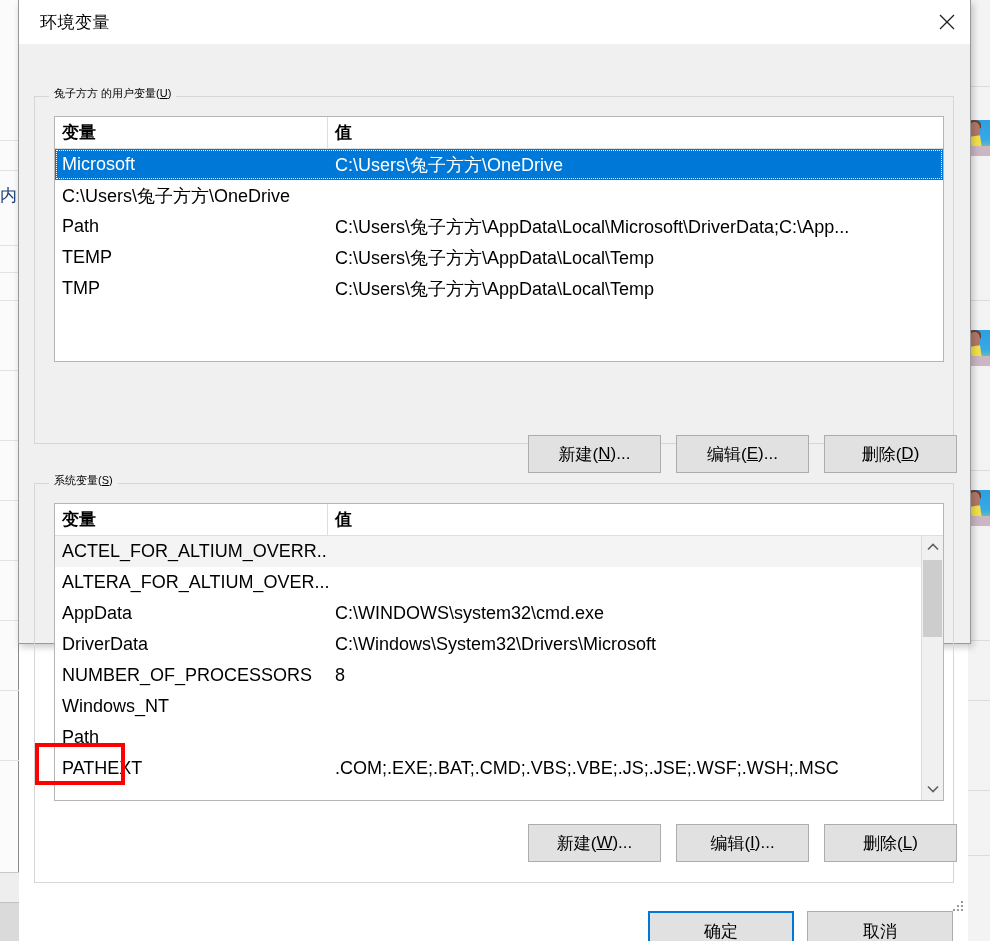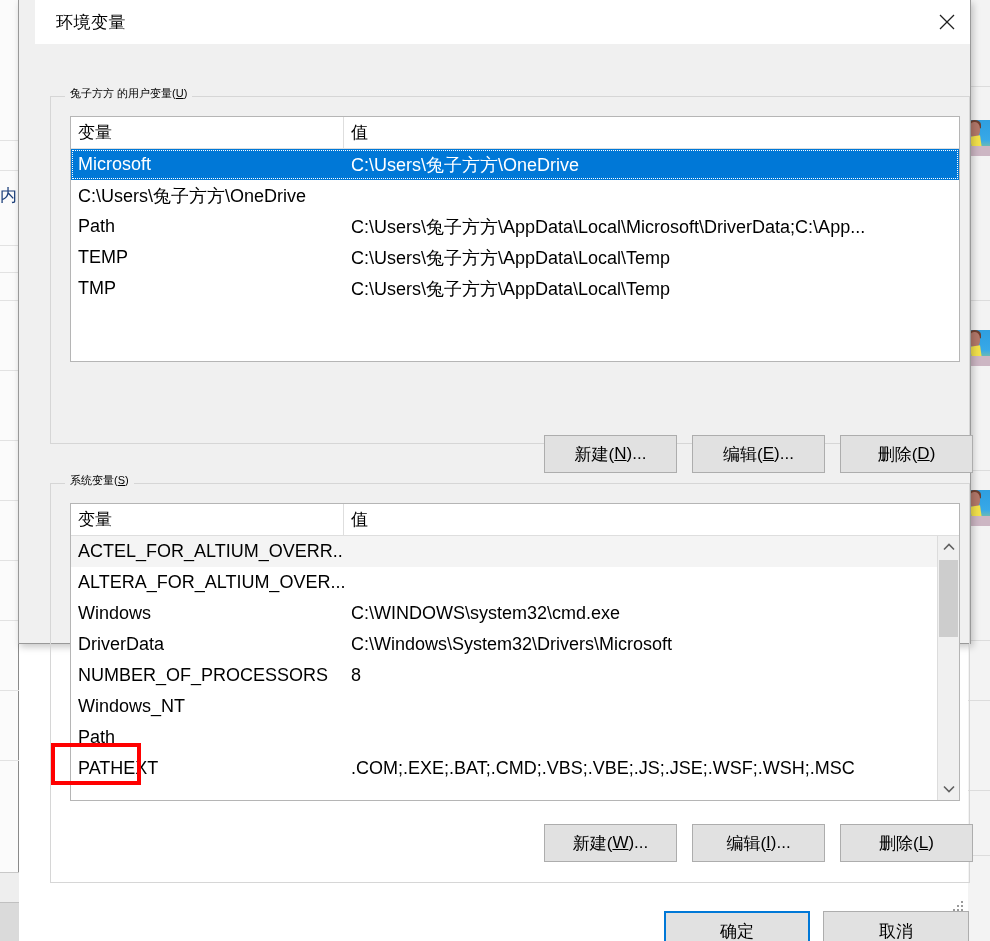--- a/index.html
+++ b/index.html
@@ -114,21 +114,20 @@
   #dialog {
     position: absolute;
     left: 18px; top: 0px;
     width: 953px;
     height: 644px;
     background: #f0f0f0;
     border: 1px solid #999999;
     border-top: none;
     box-sizing: border-box;
     box-shadow: 2px 3px 7px rgba(0,0,0,0.22);
-    padding-left: 16px;
   }
   .titlebar {
     position: relative;
     height: 44px;
     background: #ffffff;
     border-bottom: 1px solid #f0f0f0;
   }
   .title-text {
     position: absolute;
     left: 21px; top: 11px;
@@ -184,20 +183,21 @@
   }
   #user-list { left: 35px; top: 71px; width: 890px; height: 246px; }
   #sys-list  { left: 35px; top: 458px; width: 890px; height: 298px; }
 
   .lv-header {
     display: flex;
     height: 32px;
     background: #ffffff;
     border-bottom: 1px solid #dedede;
     box-sizing: border-box;
+    font-weight: bold;
   }
   .lv-header .col {
     font-size: 17px;
     color: #000;
     padding: 4px 0 0 7px;
     box-sizing: border-box;
     border-right: 1px solid #dedede;
     height: 100%;
   }
   .lv-header .col:last-child { border-right: none; }
@@ -446,21 +446,21 @@
 
         <div class="lv-row alt">
           <div class="cell-var">ACTEL_FOR_ALTIUM_OVERR...</div>
           <div class="cell-val"></div>
         </div>
         <div class="lv-row">
           <div class="cell-var">ALTERA_FOR_ALTIUM_OVER...</div>
           <div class="cell-val"></div>
         </div>
         <div class="lv-row">
-          <div class="cell-var">Windows</div>
+          <div class="cell-var">AppData</div>
           <div class="cell-val">C:\WINDOWS\system32\cmd.exe</div>
         </div>
         <div class="lv-row">
           <div class="cell-var">DriverData</div>
           <div class="cell-val">C:\Windows\System32\Drivers\Microsoft</div>
         </div>
         <div class="lv-row">
           <div class="cell-var">NUMBER_OF_PROCESSORS</div>
           <div class="cell-val">8</div>
         </div>

